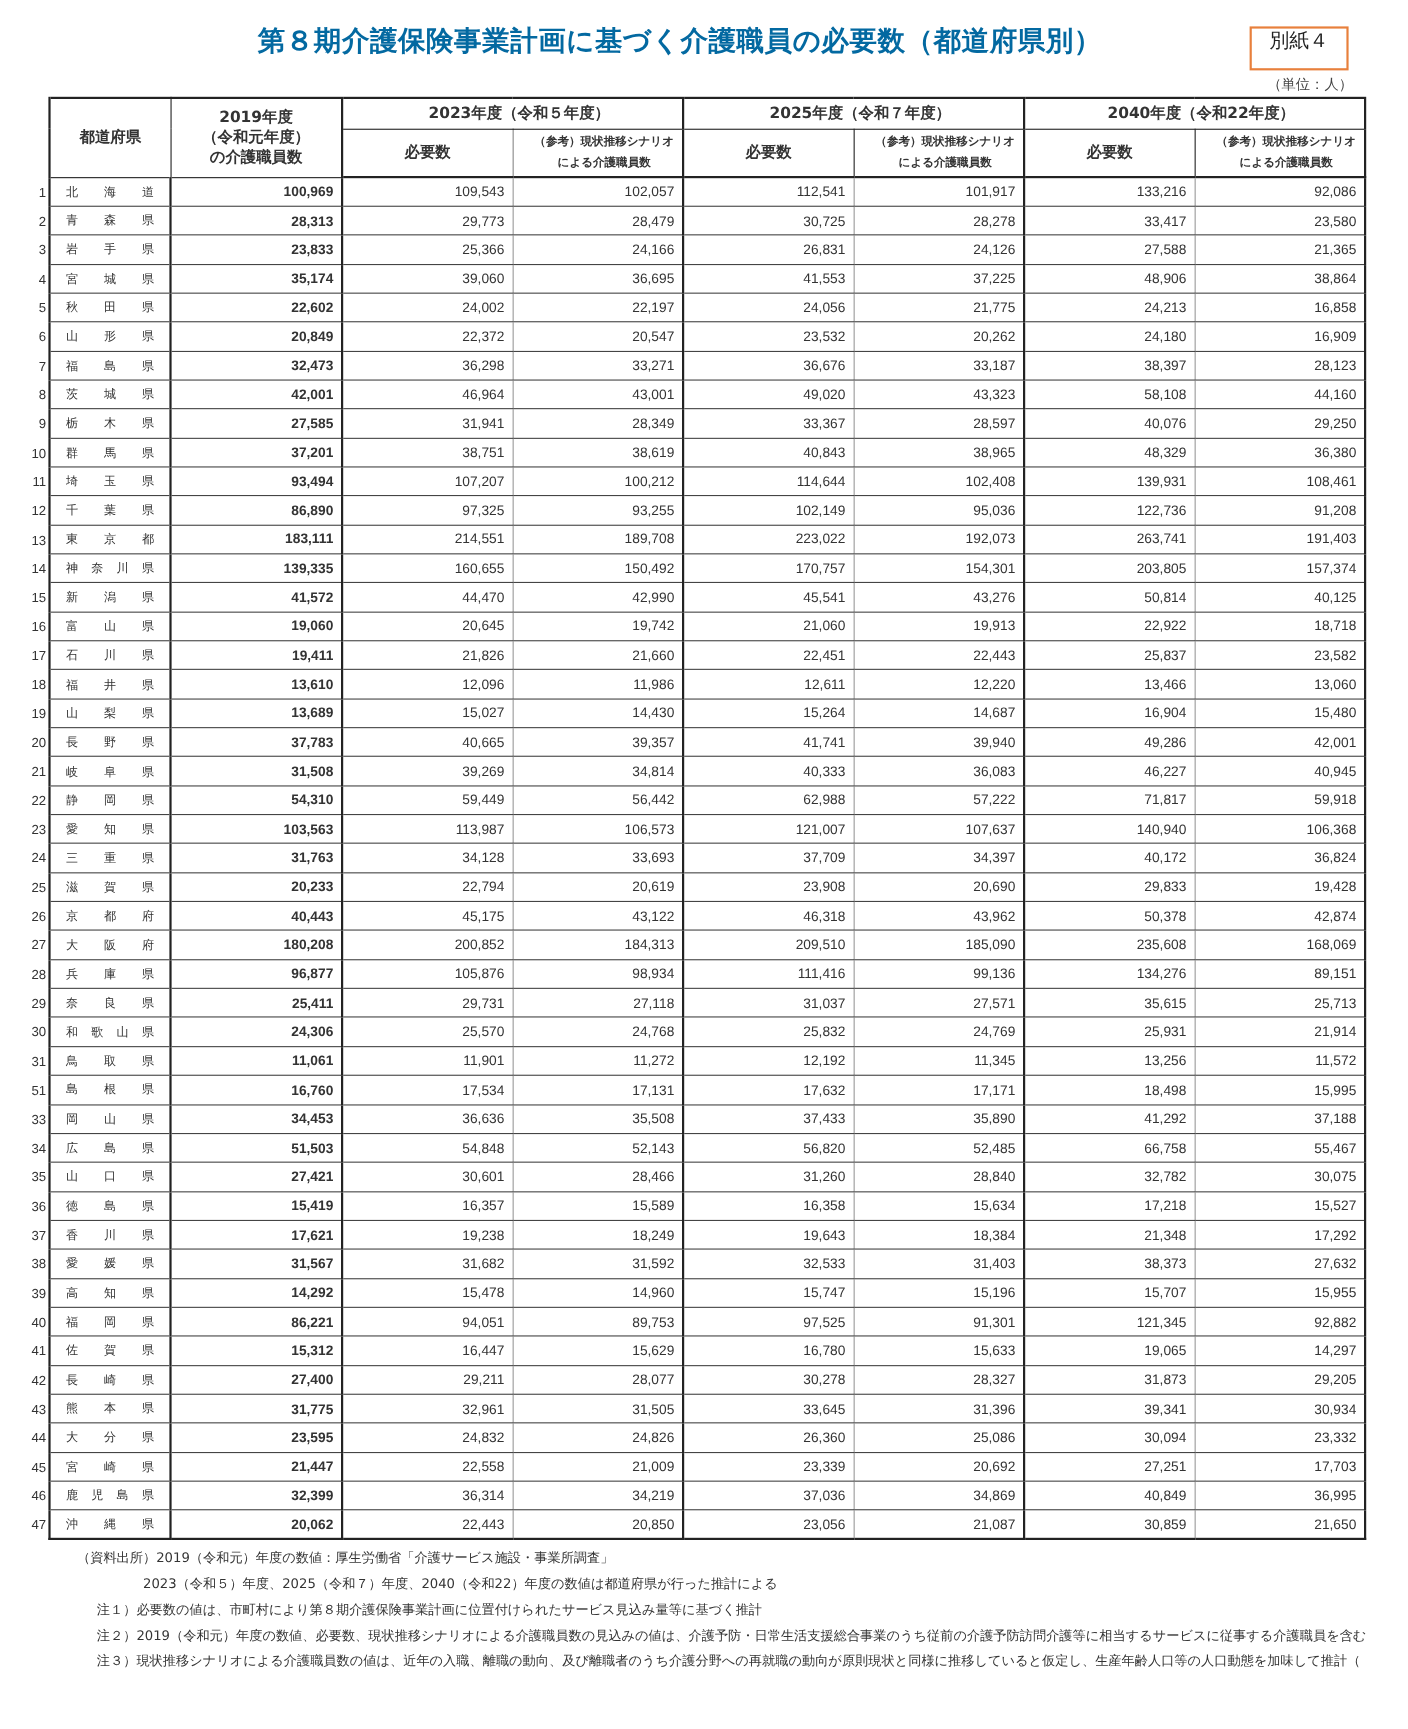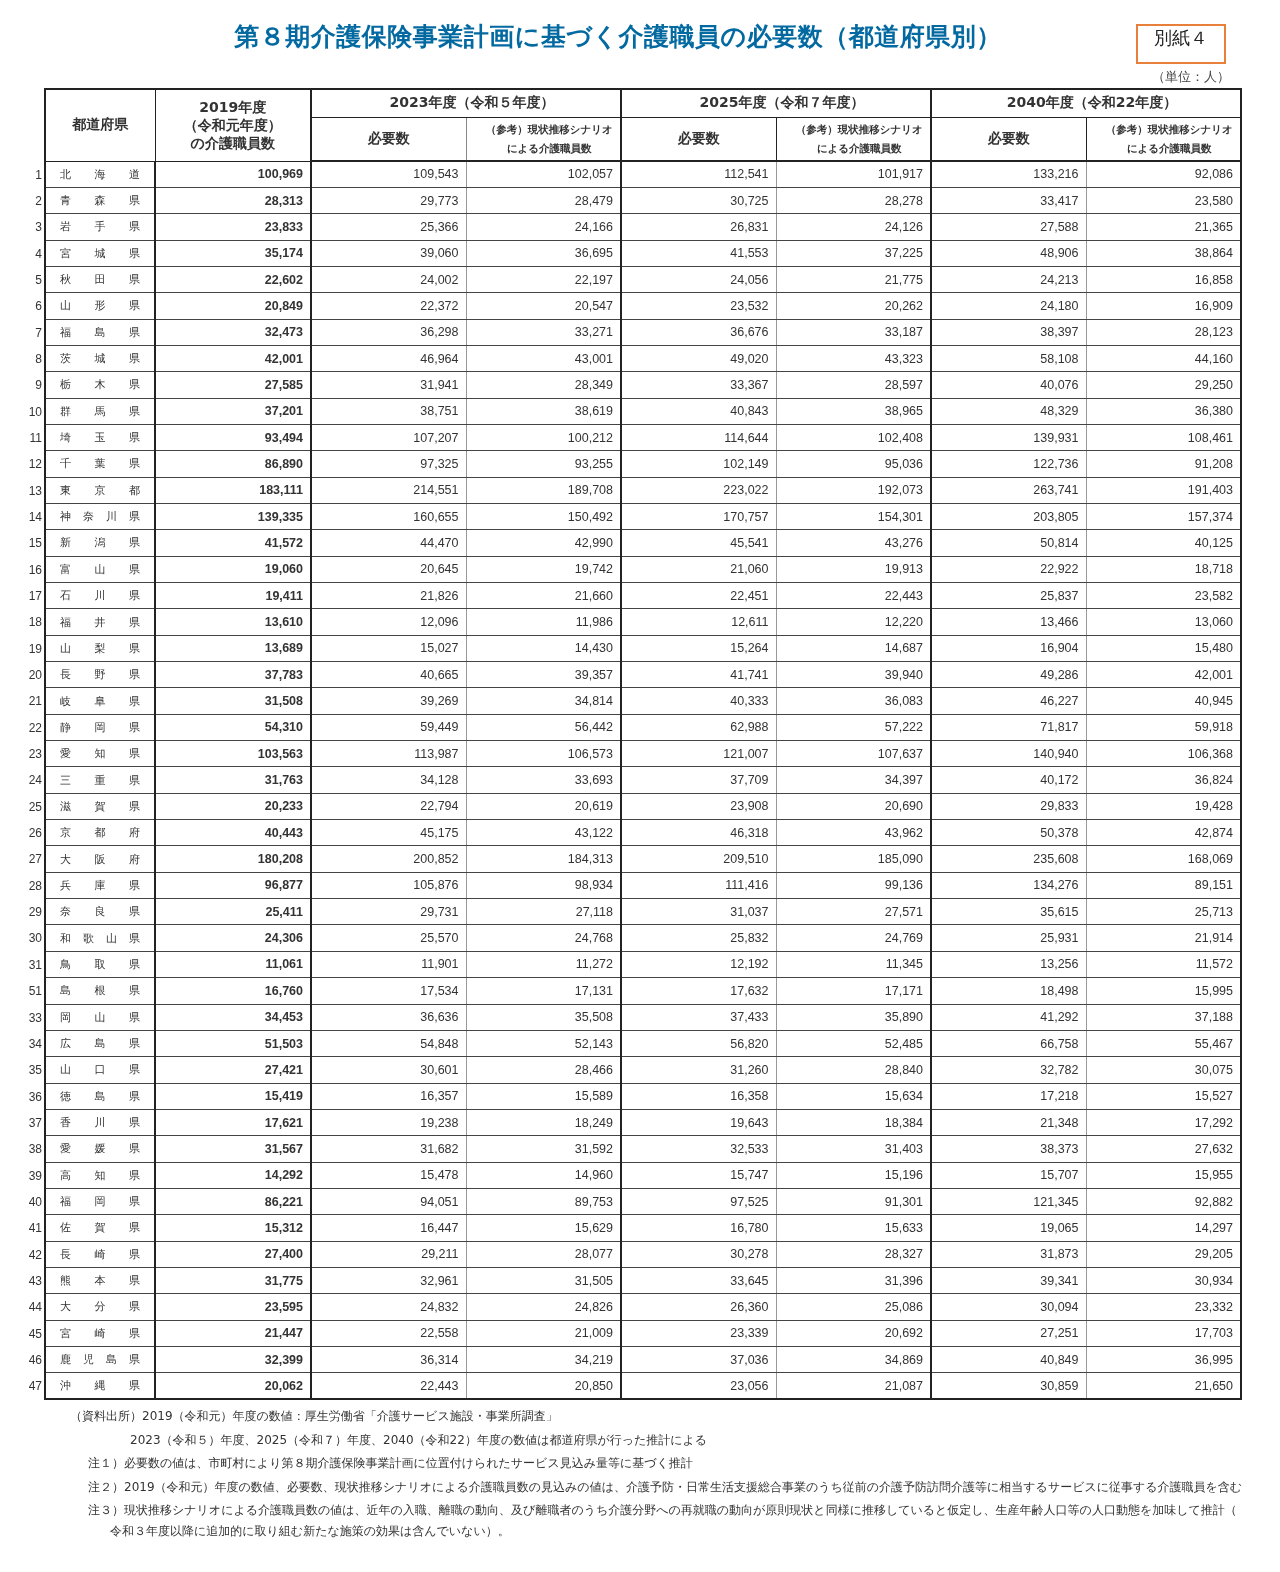--- a/index.html
+++ b/index.html
@@ -920,14 +920,13 @@
       </tbody>
   </table>
 </div>
 
 <div class="notes">
   <div class="src">（資料出所）2019（令和元）年度の数値：厚生労働省「介護サービス施設・事業所調査」</div>
   <div class="src2">2023（令和５）年度、2025（令和７）年度、2040（令和22）年度の数値は都道府県が行った推計による</div>
   <div class="n">注１）必要数の値は、市町村により第８期介護保険事業計画に位置付けられたサービス見込み量等に基づく推計</div>
   <div class="n">注２）2019（令和元）年度の数値、必要数、現状推移シナリオによる介護職員数の見込みの値は、介護予防・日常生活支援総合事業のうち従前の介護予防訪問介護等に相当するサービスに従事する介護職員を含む</div>
   <div class="n">注３）現状推移シナリオによる介護職員数の値は、近年の入職、離職の動向、及び離職者のうち介護分野への再就職の動向が原則現状と同様に推移していると仮定し、生産年齢人口等の人口動態を加味して推計（</div>
-  <div class="n-cont">令和３年度以降に追加的に取り組む新たな施策の効果は含んでいない）。</div>
 </div>
 
 </body></html>

